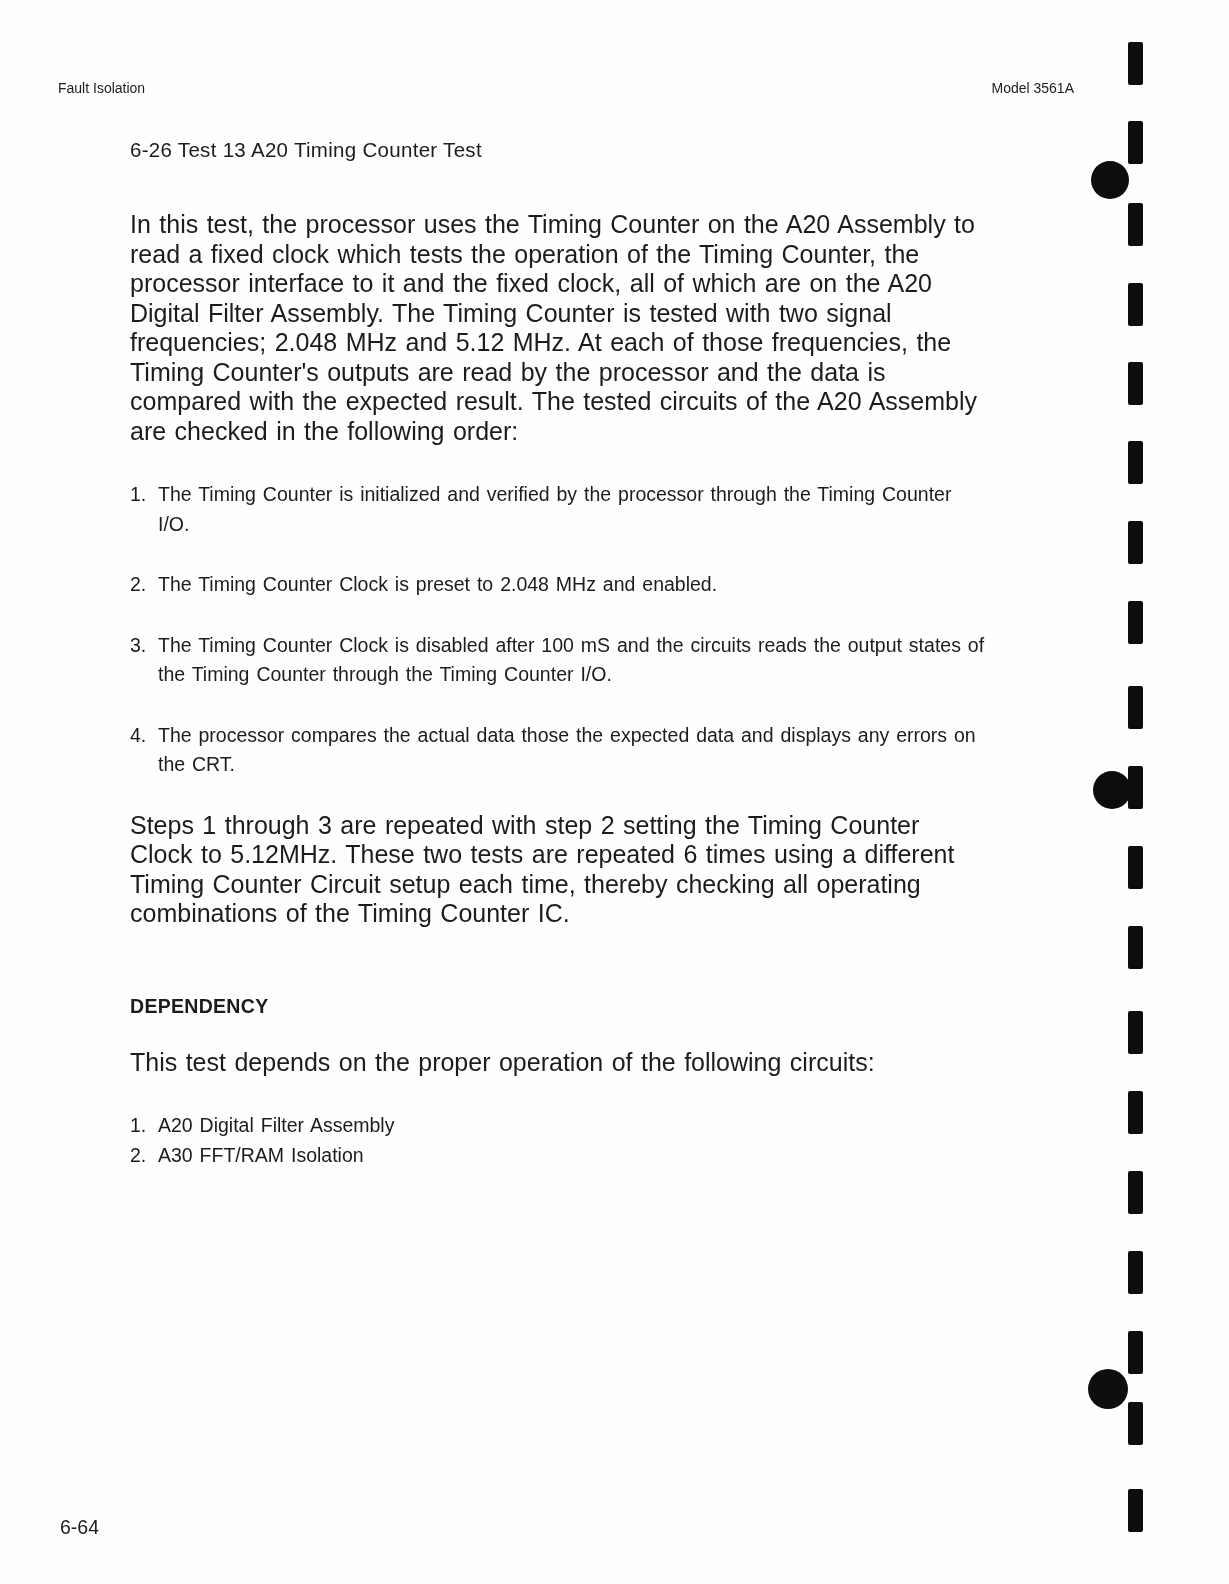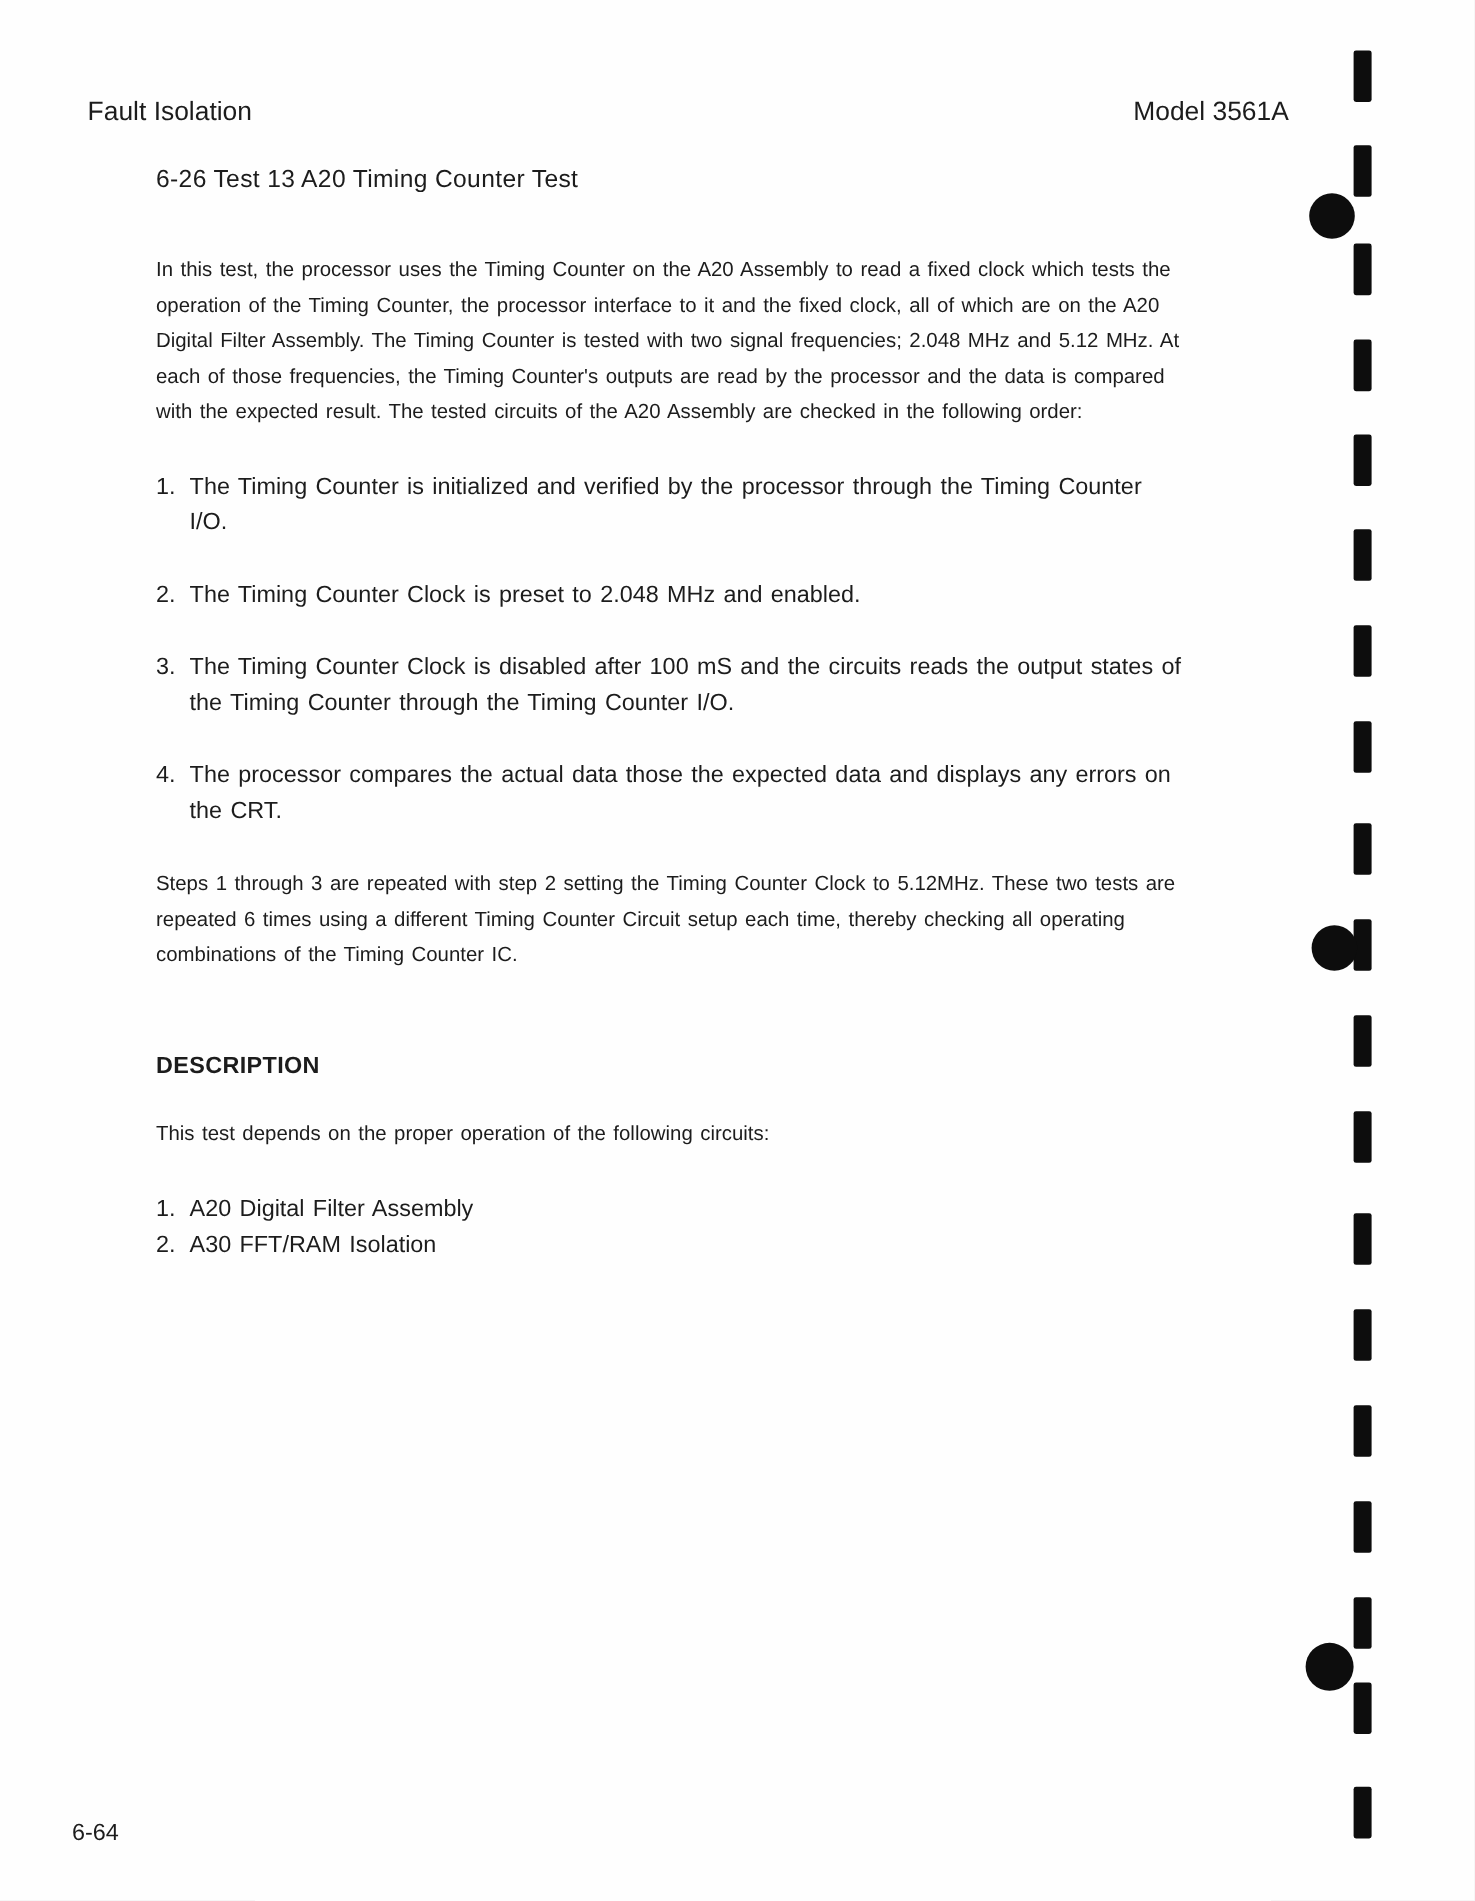--- a/index.html
+++ b/index.html
@@ -13,46 +13,46 @@
     height: 1584px;
     background: #fefefe;
     font-family: "Liberation Sans", sans-serif;
     color: #1c1c1c;
     overflow: hidden;
     margin: 0 auto;
   }
   .running-header {
     position: absolute;
     top: 80px;
-    left: 73px;
+    left: 58px;
     right: 155px;
     display: flex;
     justify-content: space-between;
-    font-size: 22px;
+    font-size: 14px;
   }
   .content {
     position: absolute;
     top: 138px;
     left: 130px;
     width: 858px;
   }
   .doc-title {
     font-size: 20.5px;
     font-weight: normal;
     letter-spacing: 0.3px;
     margin: 0 0 48px 0;
   }
   .section-heading {
     font-size: 19.5px;
     font-weight: bold;
     letter-spacing: 0.3px;
     margin: 0 0 30px 0;
   }
   .body-par {
-    font-size: 17px;
+    font-size: 25px;
     line-height: 29.5px;
     word-spacing: 1.5px;
     margin: 0 0 34px 0;
   }
   .num-list {
     margin: 0 0 8px 0;
   }
   .list-item {
     display: flex;
     font-size: 19.5px;
@@ -127,21 +127,21 @@
       </div>
       <div class="list-item">
         <span class="num">4.</span>
         <span class="txt">The processor compares the actual data those the expected data and displays any errors on the CRT.</span>
       </div>
     </div>
 
     <p class="body-par">Steps 1 through 3 are repeated with step 2 setting the Timing Counter Clock to 5.12MHz. These two tests are repeated 6 times using a different Timing Counter Circuit setup each time, thereby checking all operating combinations of the Timing Counter IC.</p>
 
     <div class="dependency-section">
-      <h2 class="section-heading">DESCRIPTION</h2>
+      <h2 class="section-heading">DEPENDENCY</h2>
       <p class="body-par">This test depends on the proper operation of the following circuits:</p>
       <div class="num-list dep-list">
         <div class="list-item">
           <span class="num">1.</span>
           <span class="txt">A20 Digital Filter Assembly</span>
         </div>
         <div class="list-item">
           <span class="num">2.</span>
           <span class="txt">A30 FFT/RAM Isolation</span>
         </div>

